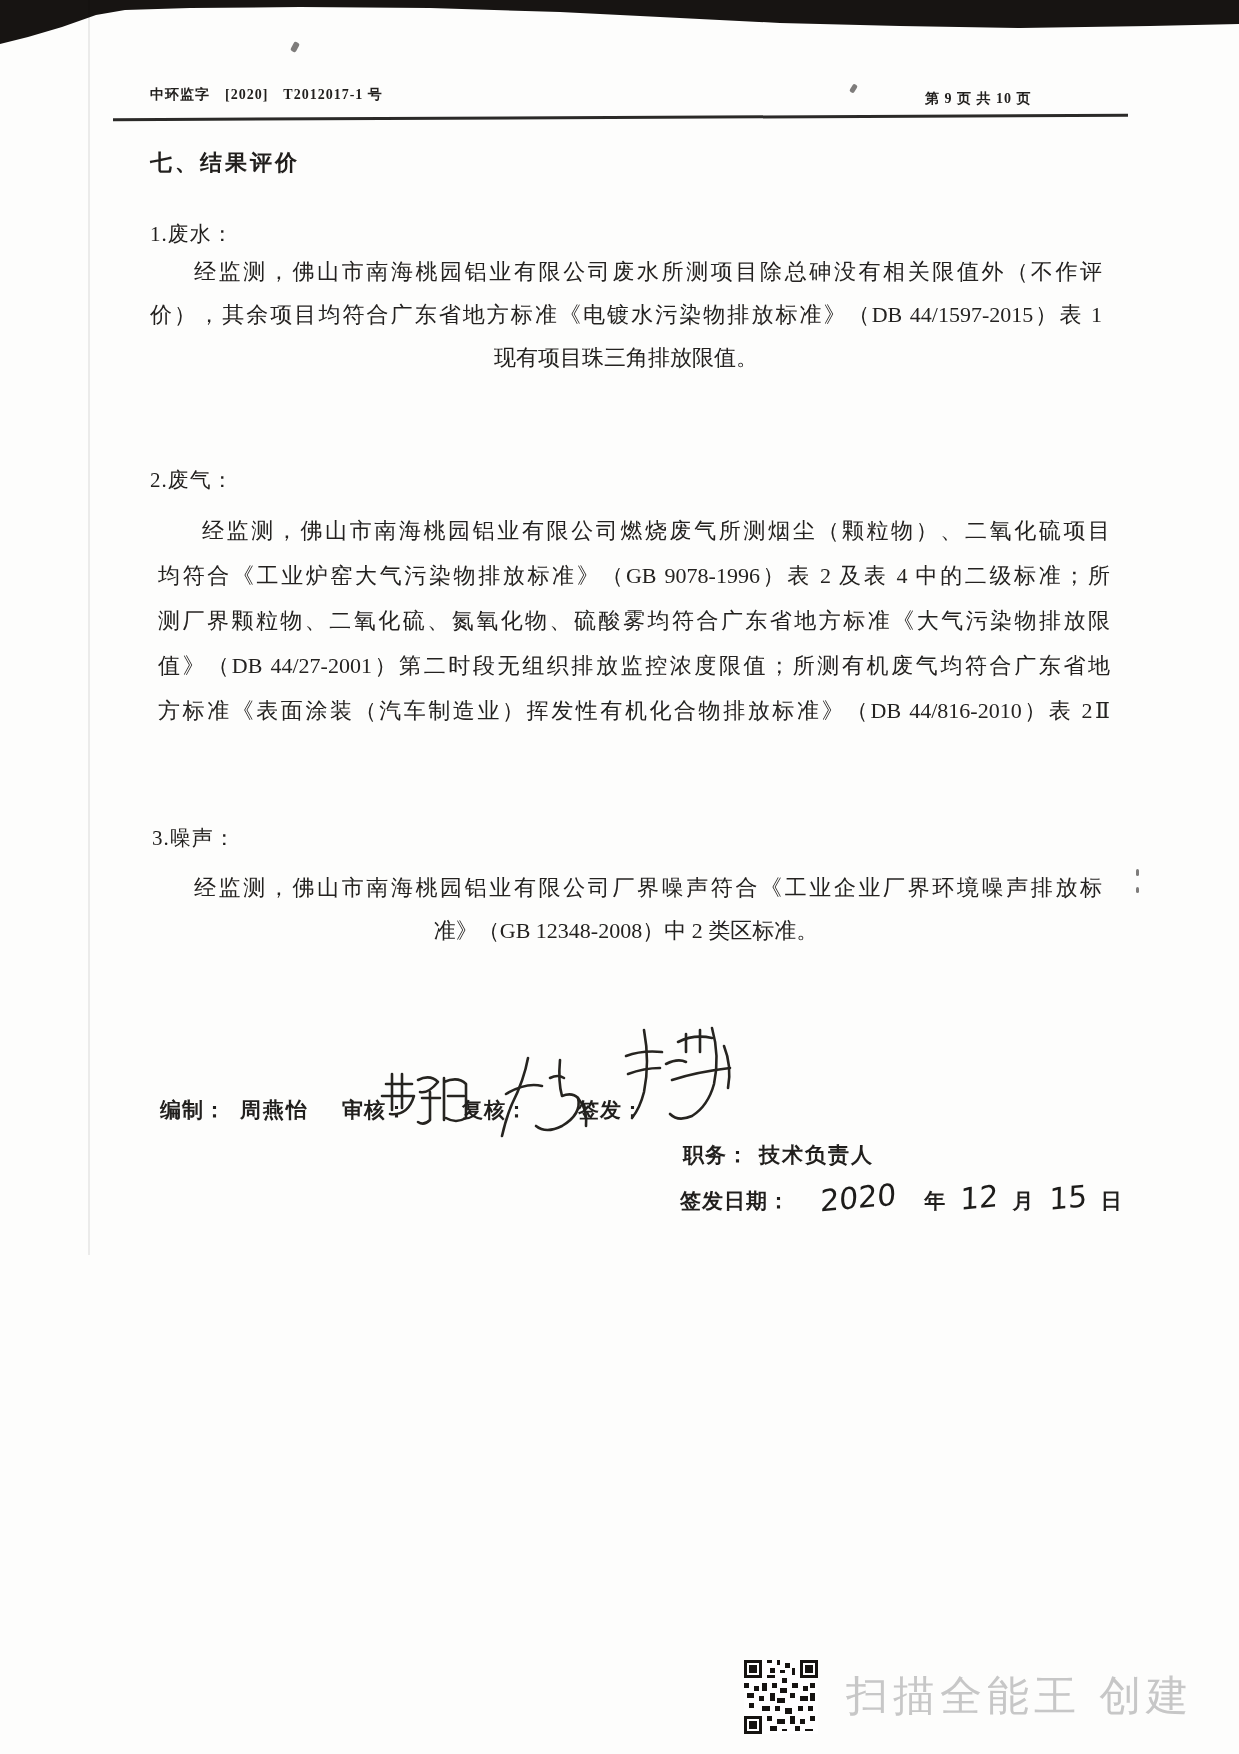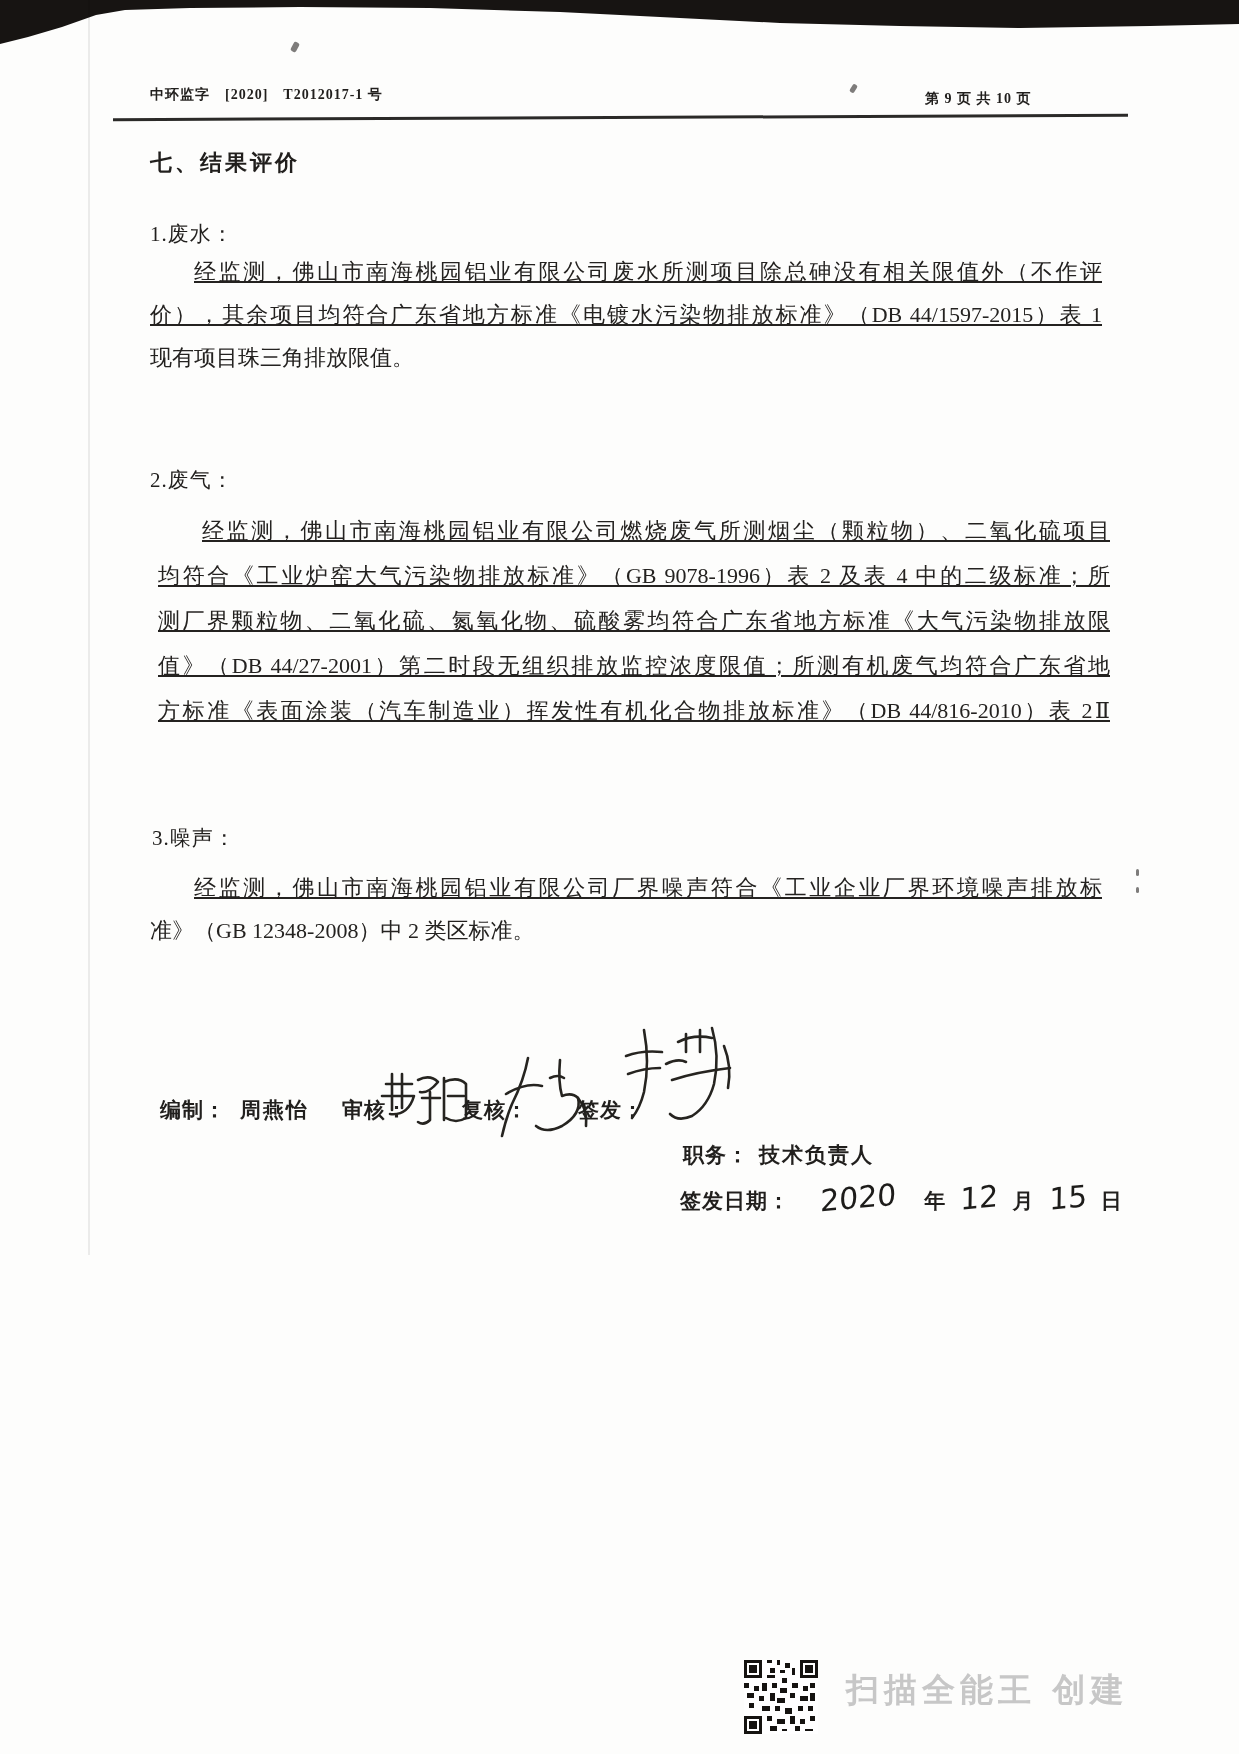--- a/index.html
+++ b/index.html
@@ -12,32 +12,32 @@
     overflow:hidden;
     font-family:"Liberation Serif","DejaVu Serif",serif;
     color:#211f1d;
   }
   .abs{position:absolute;}
   .hdr-text{font-size:14px;font-weight:700;letter-spacing:1px;white-space:nowrap;}
   .rule{background:#2b2a28;height:3px;transform:rotate(-0.25deg);}
   .doc-title{font-size:22px;font-weight:700;letter-spacing:3px;}
   .sec-heading{font-size:21px;font-weight:500;letter-spacing:1px;}
   .para{width:952px;font-size:22px;color:#242220;}
-  .jline{text-align:justify;text-align-last:justify;text-decoration:underline;}
-  .lline{text-align:left;}
+  .jline{text-align:justify;text-align-last:justify;}
+  .lline{text-align:center;}
   .indent{text-indent:2em;}
   .p1{line-height:43px;}
   .p2{line-height:45px;}
   .p3{line-height:43px;}
   .signoff-label{font-size:21px;font-weight:600;letter-spacing:1px;white-space:nowrap;}
   .signoff-name{font-size:21px;font-weight:700;letter-spacing:2px;margin-left:14px;}
   .sig-svg path{fill:none;stroke:#262420;stroke-width:2.6;stroke-linecap:round;stroke-linejoin:round;}
   .hand{font-family:"DejaVu Sans",sans-serif;font-size:30px;color:#1d1c1a;transform:rotate(-5deg) skewX(-6deg);display:inline-block;}
   .date-row{display:flex;align-items:baseline;gap:14px;text-align:right;}
-  .wm-text{font-family:"DejaVu Sans","Liberation Sans",sans-serif;font-size:33px;color:#c7c7c7;letter-spacing:5px;white-space:nowrap;font-weight:700;}
+  .wm-text{font-family:"DejaVu Sans","Liberation Sans",sans-serif;font-size:42px;color:#c7c7c7;letter-spacing:5px;white-space:nowrap;font-weight:400;}
   .speck{background:#3a3835;opacity:.65;border-radius:2px;}
   .fold-line{width:2px;background:rgba(0,0,0,0.07);}
   .topband{display:block;}
 </style>
 </head>
 <body>
 
 <div class="page">
 
   <svg class="abs topband" style="left:0;top:0;" width="1239" height="50" viewBox="0 0 1239 50">

